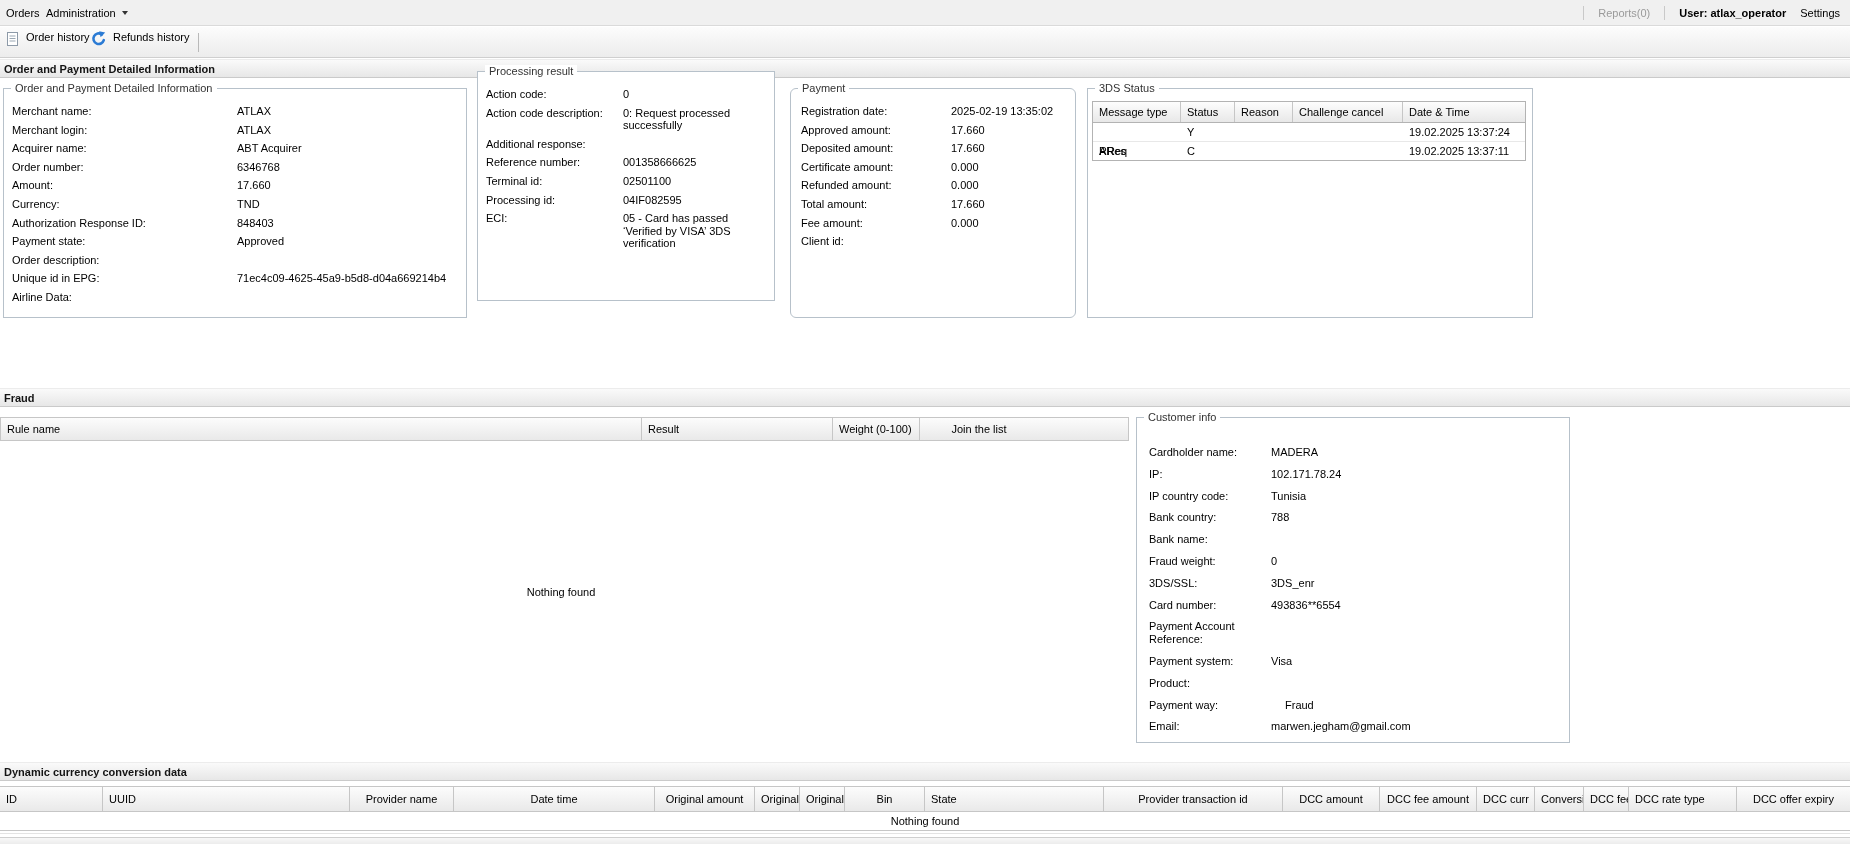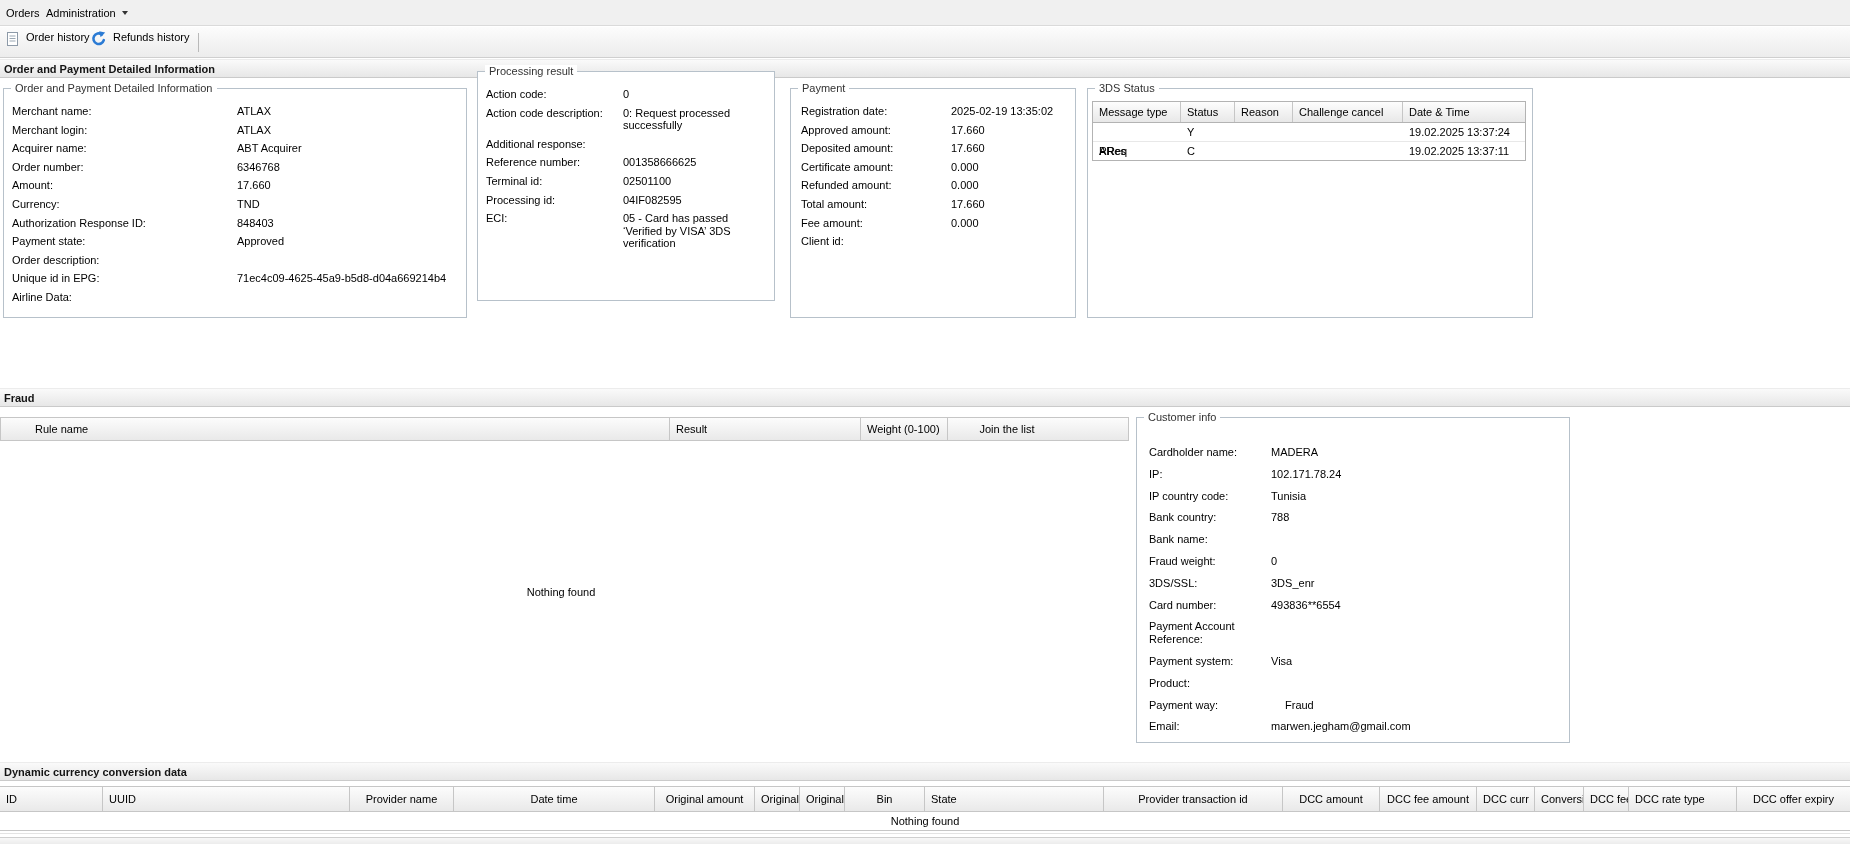--- a/index.html
+++ b/index.html
@@ -28,21 +28,21 @@
   .gbox-legend{position:absolute;top:-7px;left:7px;background:#fff;padding:0 4px;color:#333;}
   .lv-row{display:flex;align-items:flex-start;margin-bottom:6px;line-height:12.6px;}
   .lv-label{flex:none;}
   .lv-value{flex:1;}
   .lv-value.indent{padding-left:14px;}
   .gbox-a{left:3px;top:88px;width:464px;height:230px;padding:16px 8px 0 8px;}
   .gbox-a .lv-label{width:225px;}
   .gbox-b{left:477px;top:71px;width:298px;height:230px;padding:16px 6px 0 8px;}
   .gbox-b .lv-label{width:137px;}
   .gbox-b .lv-value{max-width:148px;}
-  .gbox-c{left:790px;top:88px;width:286px;height:230px;padding:16px 6px 0 10px;}
+  .gbox-c{left:790px;top:88px;width:286px;height:230px;padding:16px 6px 0 10px;border-radius:6px;}
   .gbox-c .lv-label{width:150px;}
   .gbox-d{left:1087px;top:88px;width:446px;height:230px;padding:12px 0 0 4px;}
   .gbox-cust{left:1136px;top:417px;width:434px;height:326px;padding:28px 8px 0 12px;}
   .gbox-cust .lv-label{width:122px;}
   .gbox-cust .lv-row{margin-bottom:9px;line-height:12.8px;}
   
   .t3ds{width:432px;border:1px solid #b3b3b3;box-sizing:content-box;}
   .t3ds-head{display:flex;height:21px;background:linear-gradient(#fdfdfd,#e8e8e8);border-bottom:1px solid #b3b3b3;box-sizing:border-box;}
   .t3ds-row{display:flex;height:18px;border-bottom:1px solid #e8e8e8;}
   .t3ds-row:last-child{border-bottom:none;}
@@ -63,20 +63,27 @@
 
 <div>
 
   <div class="menubar">
     <div class="menu-item" style="left:0px">
       <span>Orders</span>
     </div>
     <div class="menu-item" style="left:40px">
       <span>Administration</span>
       <span class="caret"></span>
+    </div>
+    <div class="menu-right">
+      <span class="vsep"></span>
+      <span class="reports">Reports(0)</span>
+      <span class="vsep"></span>
+      <span class="user">User: atlax_operator</span>
+      <span class="settings">Settings</span>
     </div>
   </div>
 
   <div class="toolbar">
     <div class="tool-btn" style="left:2px">
       <span class="icon">
         <svg width="14" height="16" viewBox="0 0 14 16">
             <rect x="1.5" y="1.5" width="10" height="13" fill="#ffffff" stroke="#8d9aa8"></rect>
             <line x1="3.5" y1="5" x2="9.5" y2="5" stroke="#9aa7b3"></line>
             <line x1="3.5" y1="7.5" x2="9.5" y2="7.5" stroke="#9aa7b3"></line>
@@ -250,21 +257,21 @@
           </div>
         </div>
     </div>
   </div>
 
   <div class="section-bar" style="top:388px">
     <span>Fraud</span>
   </div>
 
   <div class="fraud-head thead">
-      <div class="th" style="width: 641px; margin-left: 28px;">Rule name</div>
+      <div class="th" style="width: 641px;">Rule name</div>
       <div class="th" style="width: 191px;">Result</div>
       <div class="th" style="width: 87px;">Weight (0-100)</div>
       <div class="th" style="width: 118px; justify-content: center;">Join the list</div>
     </div>
   <div class="fraud-empty">Nothing found</div>
 
   <div class="gbox gbox-cust">
     <span class="gbox-legend">Customer info</span>
     <div>
         <div class="lv-row">

